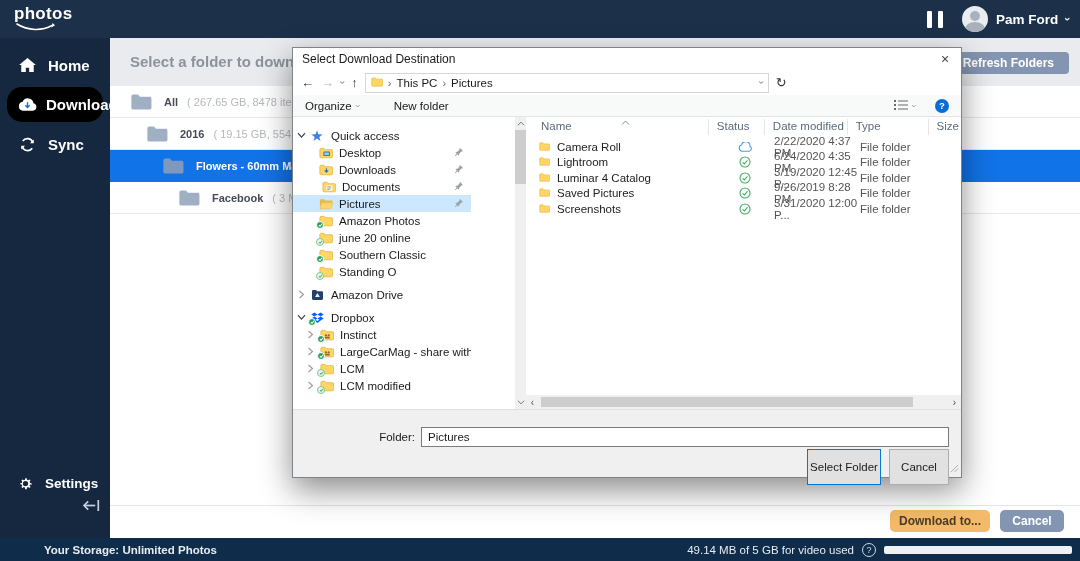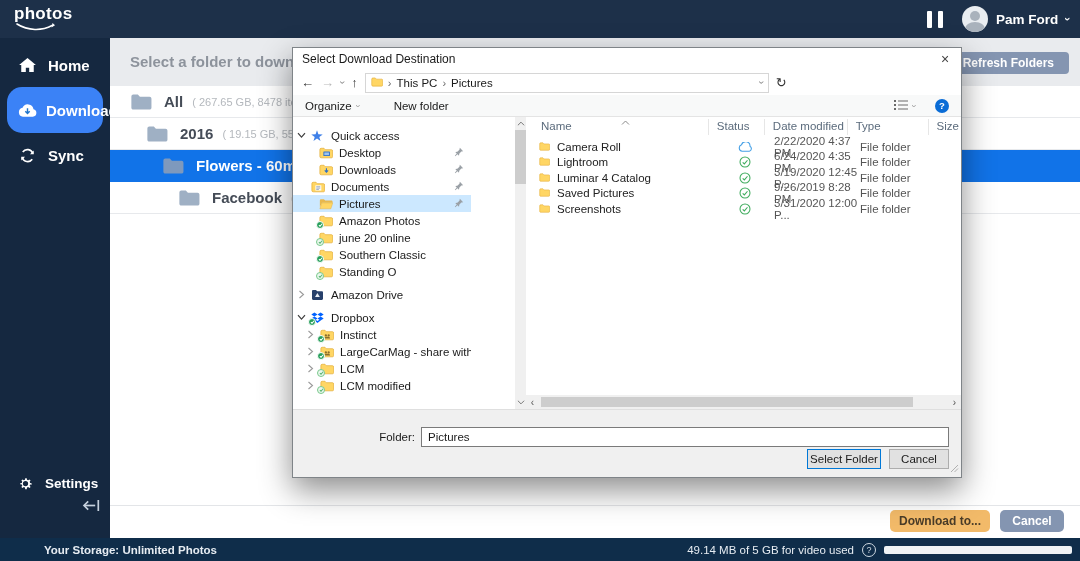--- a/index.html
+++ b/index.html
@@ -16,32 +16,32 @@
   .pause span { width:5px; height:17px; background:#fff; border-radius:1px; display:block; }
   .account { position:absolute; right:10px; top:6px; display:flex; align-items:center; gap:8px; color:#fff; font-size:13.5px; font-weight:bold; cursor:pointer; }
   .avatar { width:26px; height:26px; border-radius:50%; background:#e9edf1; position:relative; overflow:hidden; }
   .avatar .head { position:absolute; left:8px; top:5px; width:10px; height:10px; border-radius:50%; background:#a9b2bc; }
   .avatar .body { position:absolute; left:3px; top:16px; width:20px; height:14px; border-radius:50%; background:#a9b2bc; }
   .chev { display:inline-block; transform:rotate(90deg); font-weight:bold; }
   
   .sidebar { position:absolute; left:0; top:38px; width:110px; bottom:23px; background:#152840; z-index:3; }
   .side-nav { padding-top:9px; }
   .side-item { height:36px; display:flex; align-items:center; gap:11px; padding-left:17px; color:#fff; font-size:15px; font-weight:bold; cursor:pointer; }
-  .side-item.active { height:46px; margin:4px 7px; padding-left:11px; background:#3b82f6; border-radius:15px; gap:9px; }
+  .side-item.active { height:35px; margin:4px 7px; padding-left:11px; background:#000000; border-radius:15px; gap:9px; }
   .side-ic { width:20px; display:flex; justify-content:center; }
   .side-settings { position:absolute; left:15px; bottom:47px; display:flex; align-items:center; gap:10px; color:#ffffff; font-size:13.5px; font-weight:bold; cursor:pointer; }
   .collapse { position:absolute; right:10px; bottom:22px; cursor:pointer; }
   
   .main-header { position:absolute; left:110px; top:38px; right:0; height:48px; background:#e9ebee; z-index:1; }
   .main-title { position:absolute; left:20px; top:15px; font-size:15px; font-weight:bold; color:#8d939c; }
   .btn-refresh { position:absolute; right:11px; top:14px; height:22px; padding:0 15px; background:#8495b1; border-radius:4px; color:#fff; font-size:12px; font-weight:bold; display:flex; align-items:center; cursor:pointer; }
   .folder-list { position:absolute; left:110px; top:86px; right:0; z-index:1; }
   .mrow { height:32px; display:flex; align-items:center; background:#fff; border-bottom:1px solid #e7e9ec; cursor:pointer; }
   .mrow .fic { color:#9fb0c4; margin-right:12px; display:flex; }
-  .mrow .mname { font-size:15px; font-weight:bold; color:#454c57; }
+  .mrow .mname { font-size:11px; font-weight:bold; color:#454c57; }
   .mrow .mmeta { font-size:11px; color:#b4b8bd; margin-left:9px; }
   .mrow.selected { background:#1173e8; border-color:#1173e8; }
   .mrow.selected .fic { color:#7e99bd; }
   .mrow.selected .mname { color:#fff; }
   .mrow.selected .mmeta { color:#d6e6fa; }
   .app-footer { position:absolute; left:110px; right:0; top:505px; height:33px; background:#fff; border-top:1px solid #e3e5e8; z-index:1; }
   .btn-dl { position:absolute; left:780px; top:4px; width:100px; height:22px; background:#f2ba69; border-radius:5px; color:#4a3c28; font-size:12px; font-weight:bold; display:flex; align-items:center; justify-content:center; cursor:pointer; }
   .btn-ca { position:absolute; left:890px; top:4px; width:64px; height:22px; background:#8495b1; border-radius:5px; color:#fff; font-size:12px; font-weight:bold; display:flex; align-items:center; justify-content:center; cursor:pointer; }
   
   .statusbar { position:absolute; left:0; right:0; bottom:0; height:23px; background:#0f2d4a; color:#e6ecf2; font-size:11.5px; display:flex; align-items:center; z-index:4; }
@@ -99,21 +99,21 @@
   .c-date { width:86px; }
   .c-type { width:84px; }
   .hscroll { position:absolute; left:233px; right:0; bottom:0; height:14px; background:#f0f0f0; display:flex; align-items:center; }
   .harrow { width:13px; display:flex; justify-content:center; color:#555; font-size:10px; cursor:pointer; }
   .hthumb { height:10px; width:372px; background:#cdcdcd; margin-left:2px; cursor:pointer; }
   .harrow.right { margin-left:auto; }
   
   .dlg-bottom { position:absolute; left:0; right:0; bottom:0; height:68px; background:#f0f0f0; border-top:1px solid #dfdfdf; }
   .flabel { position:absolute; left:60px; top:21px; width:62px; text-align:right; }
   .finput { position:absolute; left:128px; right:12px; top:17px; height:20px; border:1px solid #7a7a7a; background:#fff; font-size:11.5px; font-family:"Liberation Sans",sans-serif; padding:0 6px; color:#1a1a1a; }
-  .dbtn { position:absolute; top:39px; height:20px; background:#e1e1e1; border:1px solid #adadad; font-size:11.5px; display:flex; align-items:center; justify-content:center; cursor:pointer; color:#1a1a1a; }
+  .dbtn { position:absolute; top:39px; height:36px; background:#e1e1e1; border:1px solid #adadad; font-size:11.5px; display:flex; align-items:center; justify-content:center; cursor:pointer; color:#1a1a1a; }
   .dbtn.primary { left:514px; width:74px; border-color:#0078d7; }
   .dbtn.plain { left:596px; width:60px; }
   .grip { position:absolute; right:2px; bottom:2px; }
 </style>
 </head>
 <body>
 
 <div class="stage">
 
   <div class="topbar">
@@ -338,21 +338,21 @@
               <svg width="14" height="12" viewBox="0 0 16 13">
                 <path d="M1 2.5C1 1.7 1.6 1.1 2.4 1.1h3.3l1.5 1.6h7c.8 0 1.4.6 1.4 1.4v6.5c0 .8-.6 1.4-1.4 1.4H2.4C1.6 12 1 11.4 1 10.6z" fill="#ffd664" stroke="#e3ac38" stroke-width=".8"></path>
                 <path d="M8.5 4.4v4.4M6.6 7l1.9 2 1.9-2" stroke="#2d6fc4" stroke-width="1.3" fill="none"></path>
               </svg>
             </span>
             <span>Downloads</span>
             <span class="tpin"><svg width="10" height="10" viewBox="0 0 12 12">
                 <path d="M7 1l4 4-2.2.5L6.3 8 6 10.5 4.2 8.7 1.5 11 1 10.5l2.3-2.7L1.5 6 4 5.7l2.5-2.5z" fill="#9aa0a6"></path>
               </svg></span>
           </div>
-          <div class="tree-row" style="padding-left: 18px;">
+          <div class="tree-row" style="padding-left: 29px;">
             <span class="ticon">
               <svg width="14" height="12" viewBox="0 0 16 13">
                 <path d="M1 2.5C1 1.7 1.6 1.1 2.4 1.1h3.3l1.5 1.6h7c.8 0 1.4.6 1.4 1.4v6.5c0 .8-.6 1.4-1.4 1.4H2.4C1.6 12 1 11.4 1 10.6z" fill="#ffd664" stroke="#e3ac38" stroke-width=".8"></path>
                 <rect x="5" y="4.6" width="6.8" height="6" fill="#fff" opacity=".9"></rect>
                 <path d="M6 6.2h4.6M6 7.8h4.6M6 9.4h3" stroke="#7a91b8" stroke-width=".8"></path>
               </svg>
             </span>
             <span>Documents</span>
             <span class="tpin"><svg width="10" height="10" viewBox="0 0 12 12">
                 <path d="M7 1l4 4-2.2.5L6.3 8 6 10.5 4.2 8.7 1.5 11 1 10.5l2.3-2.7L1.5 6 4 5.7l2.5-2.5z" fill="#9aa0a6"></path>

